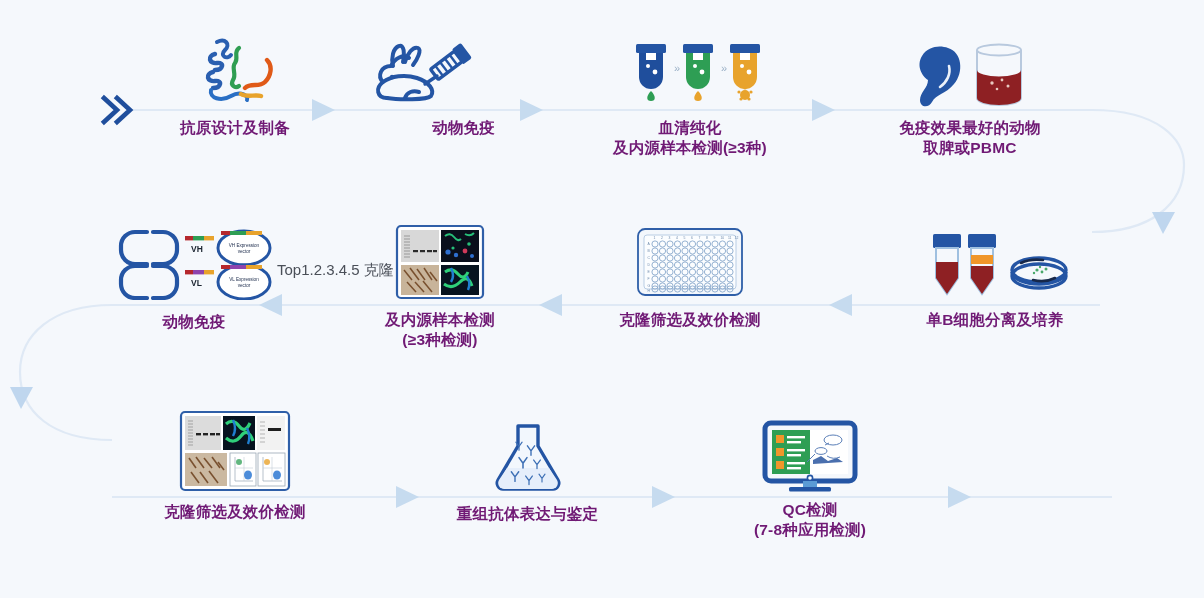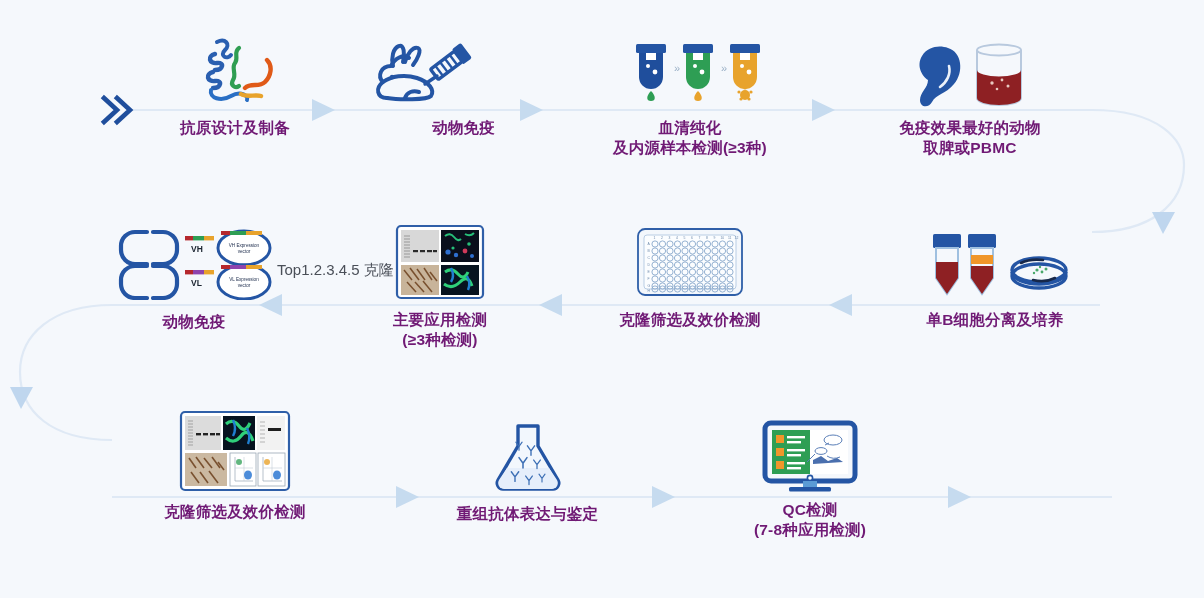--- a/index.html
+++ b/index.html
@@ -410,21 +410,21 @@
 
         <rect x="46" y="41" width="38" height="30" fill="#07131f"></rect>
         <g>
           <path d="M50,48 q7,-5 13,2 t10,-2" stroke="#2fd07a" stroke-width="3" fill="none"></path>
           <path d="M49,60 q8,6 16,-2 t12,4" stroke="#2fd07a" stroke-width="3" fill="none"></path>
           <path d="M56,44 q4,8 0,14" stroke="#1f7fd0" stroke-width="2.4" fill="none"></path>
           <path d="M72,52 q4,7 1,14" stroke="#1f7fd0" stroke-width="2.4" fill="none"></path>
         </g>
       </svg>
     </div>
-    <div class="label" style="margin-top:10px;">主要应用检测
+    <div class="label" style="margin-top:10px;">及内源样本检测
 (≥3种检测)</div>
   </div>
 
   <div class="node" style="left:104px;top:222px;width:180px;">
     <div class="art" style="width:170px;height:78px;">
       <svg width="170" height="78" viewBox="0 0 170 78">
 
         <path d="M38,10 h-12 a14,14 0 0 0 -14,14 v4 a14,14 0 0 0 14,14 h12" fill="none" stroke="#2455a4" stroke-width="4.2" stroke-linecap="round"></path>
         <path d="M44,10 h10 a14,14 0 0 1 14,14 v4 a14,14 0 0 1 -14,14 h-10" fill="none" stroke="#2455a4" stroke-width="4.2" stroke-linecap="round"></path>
         <g>

